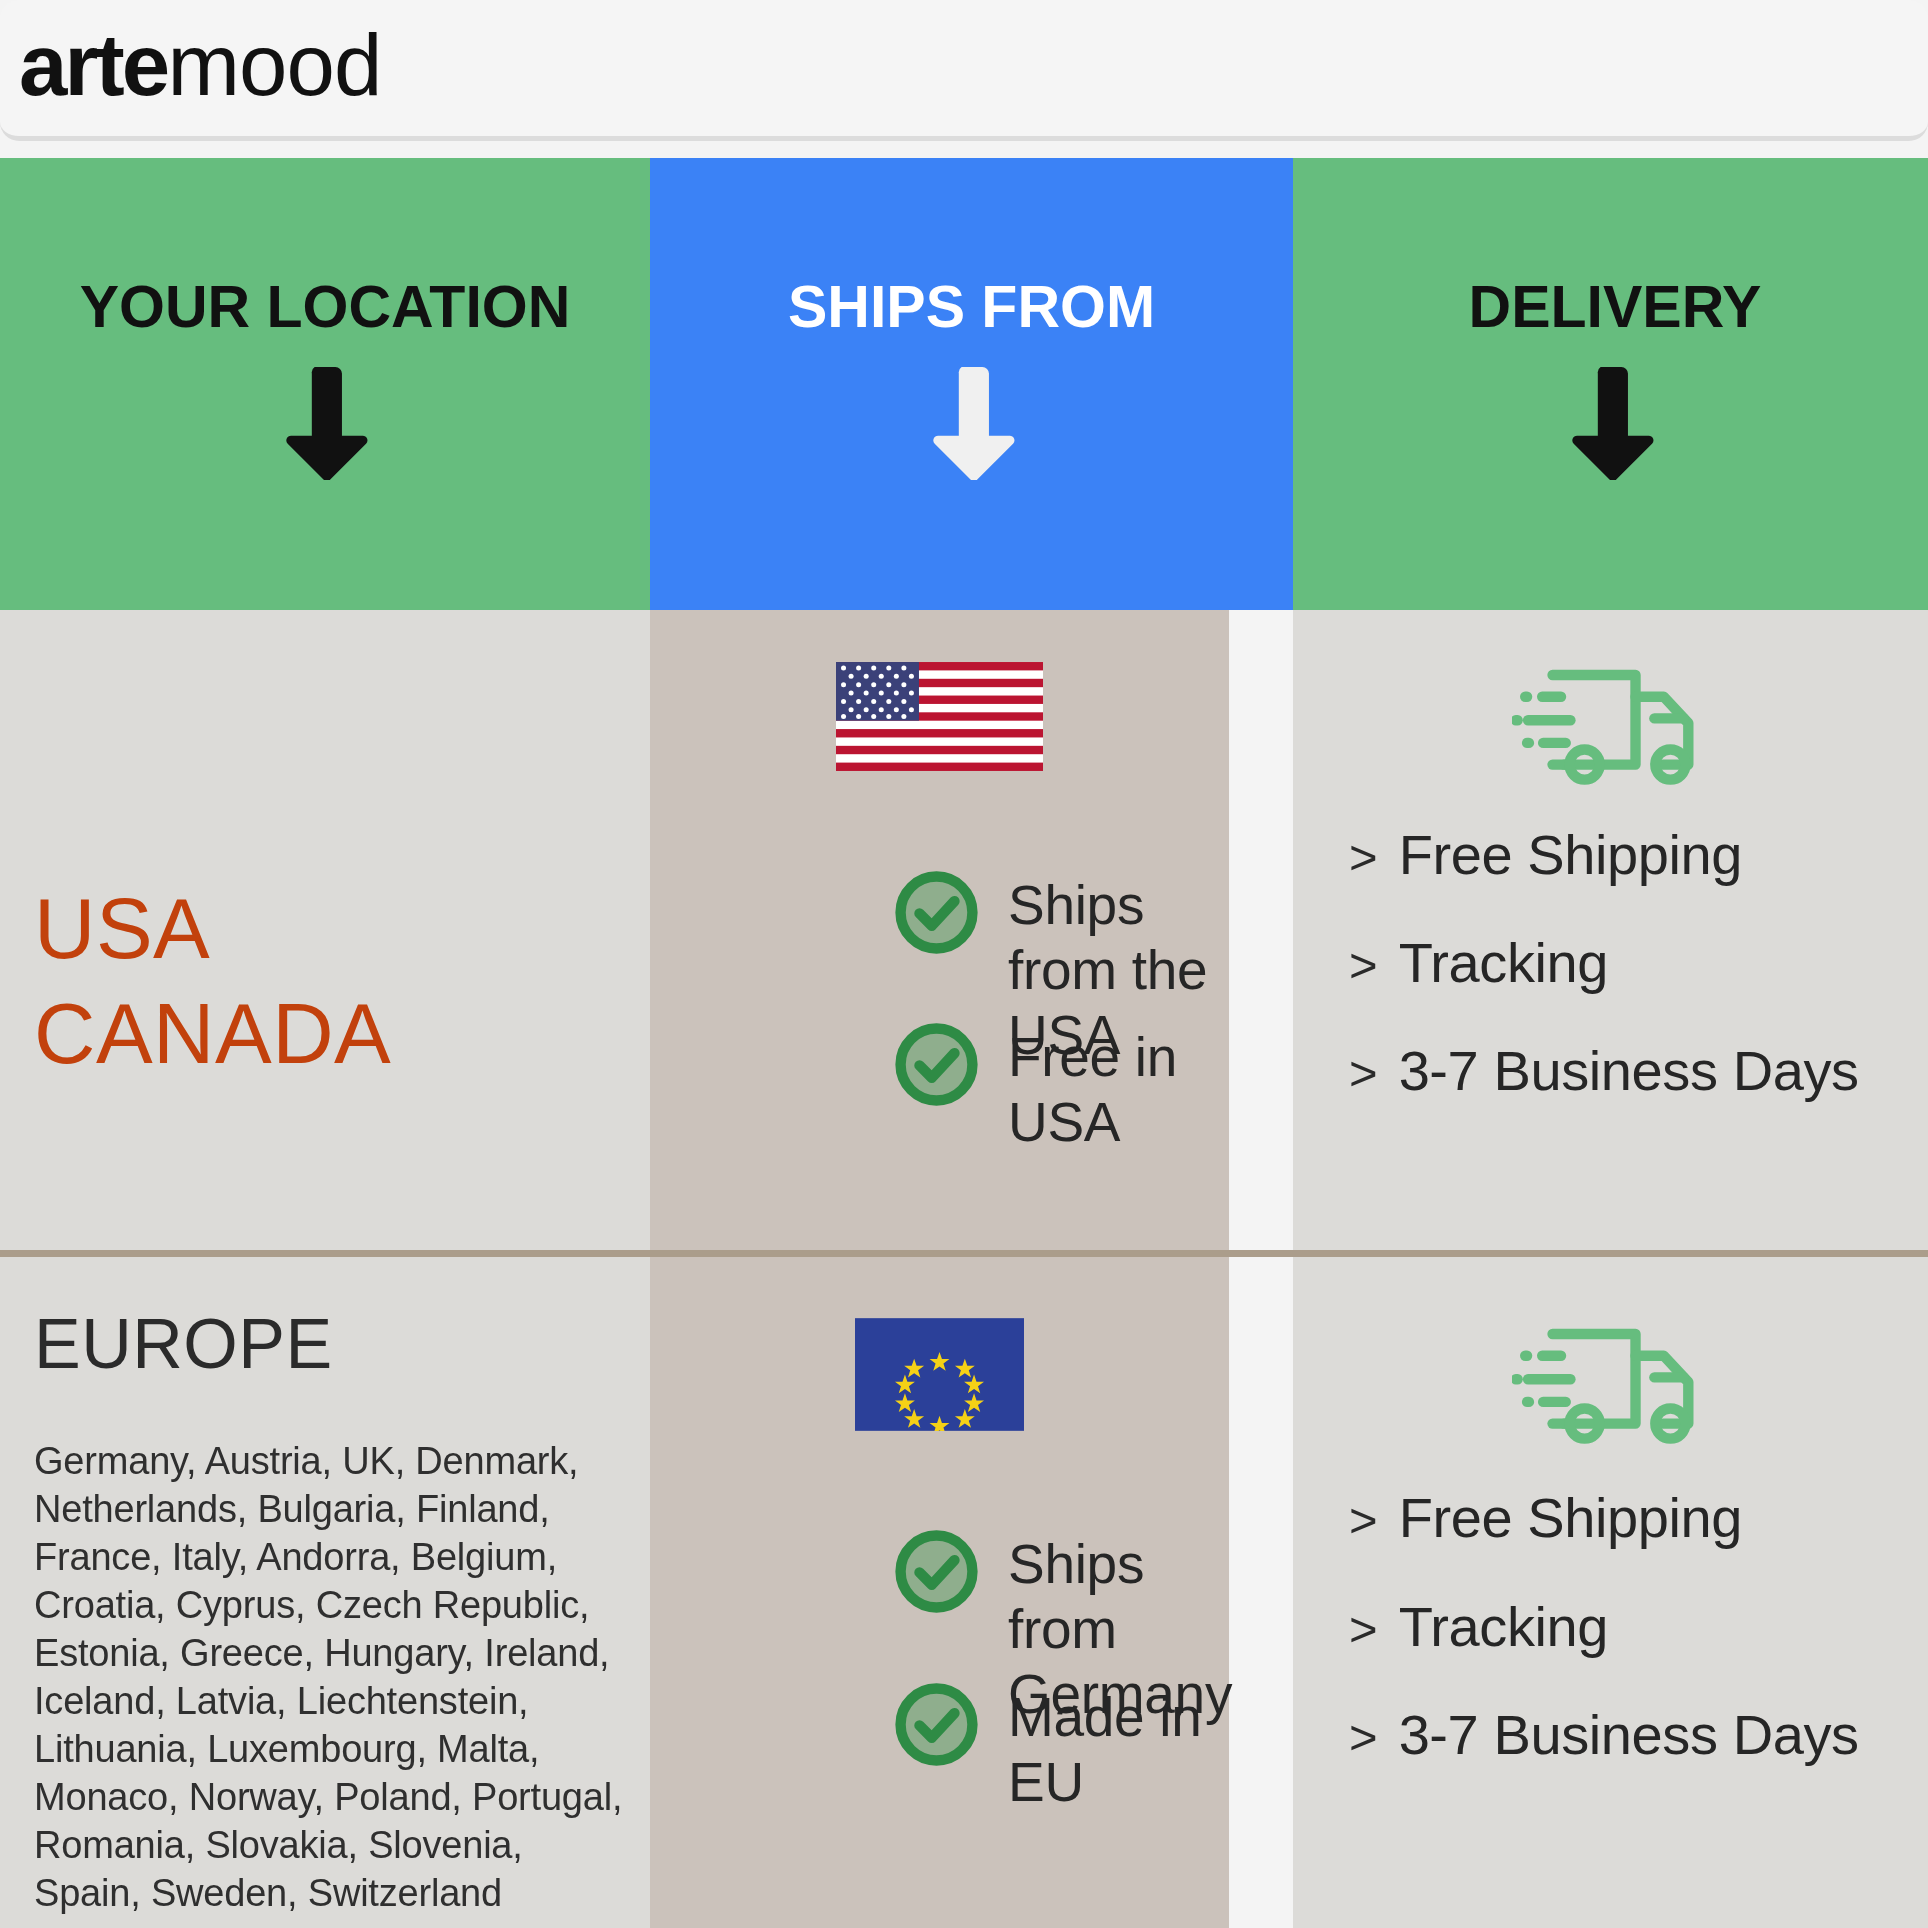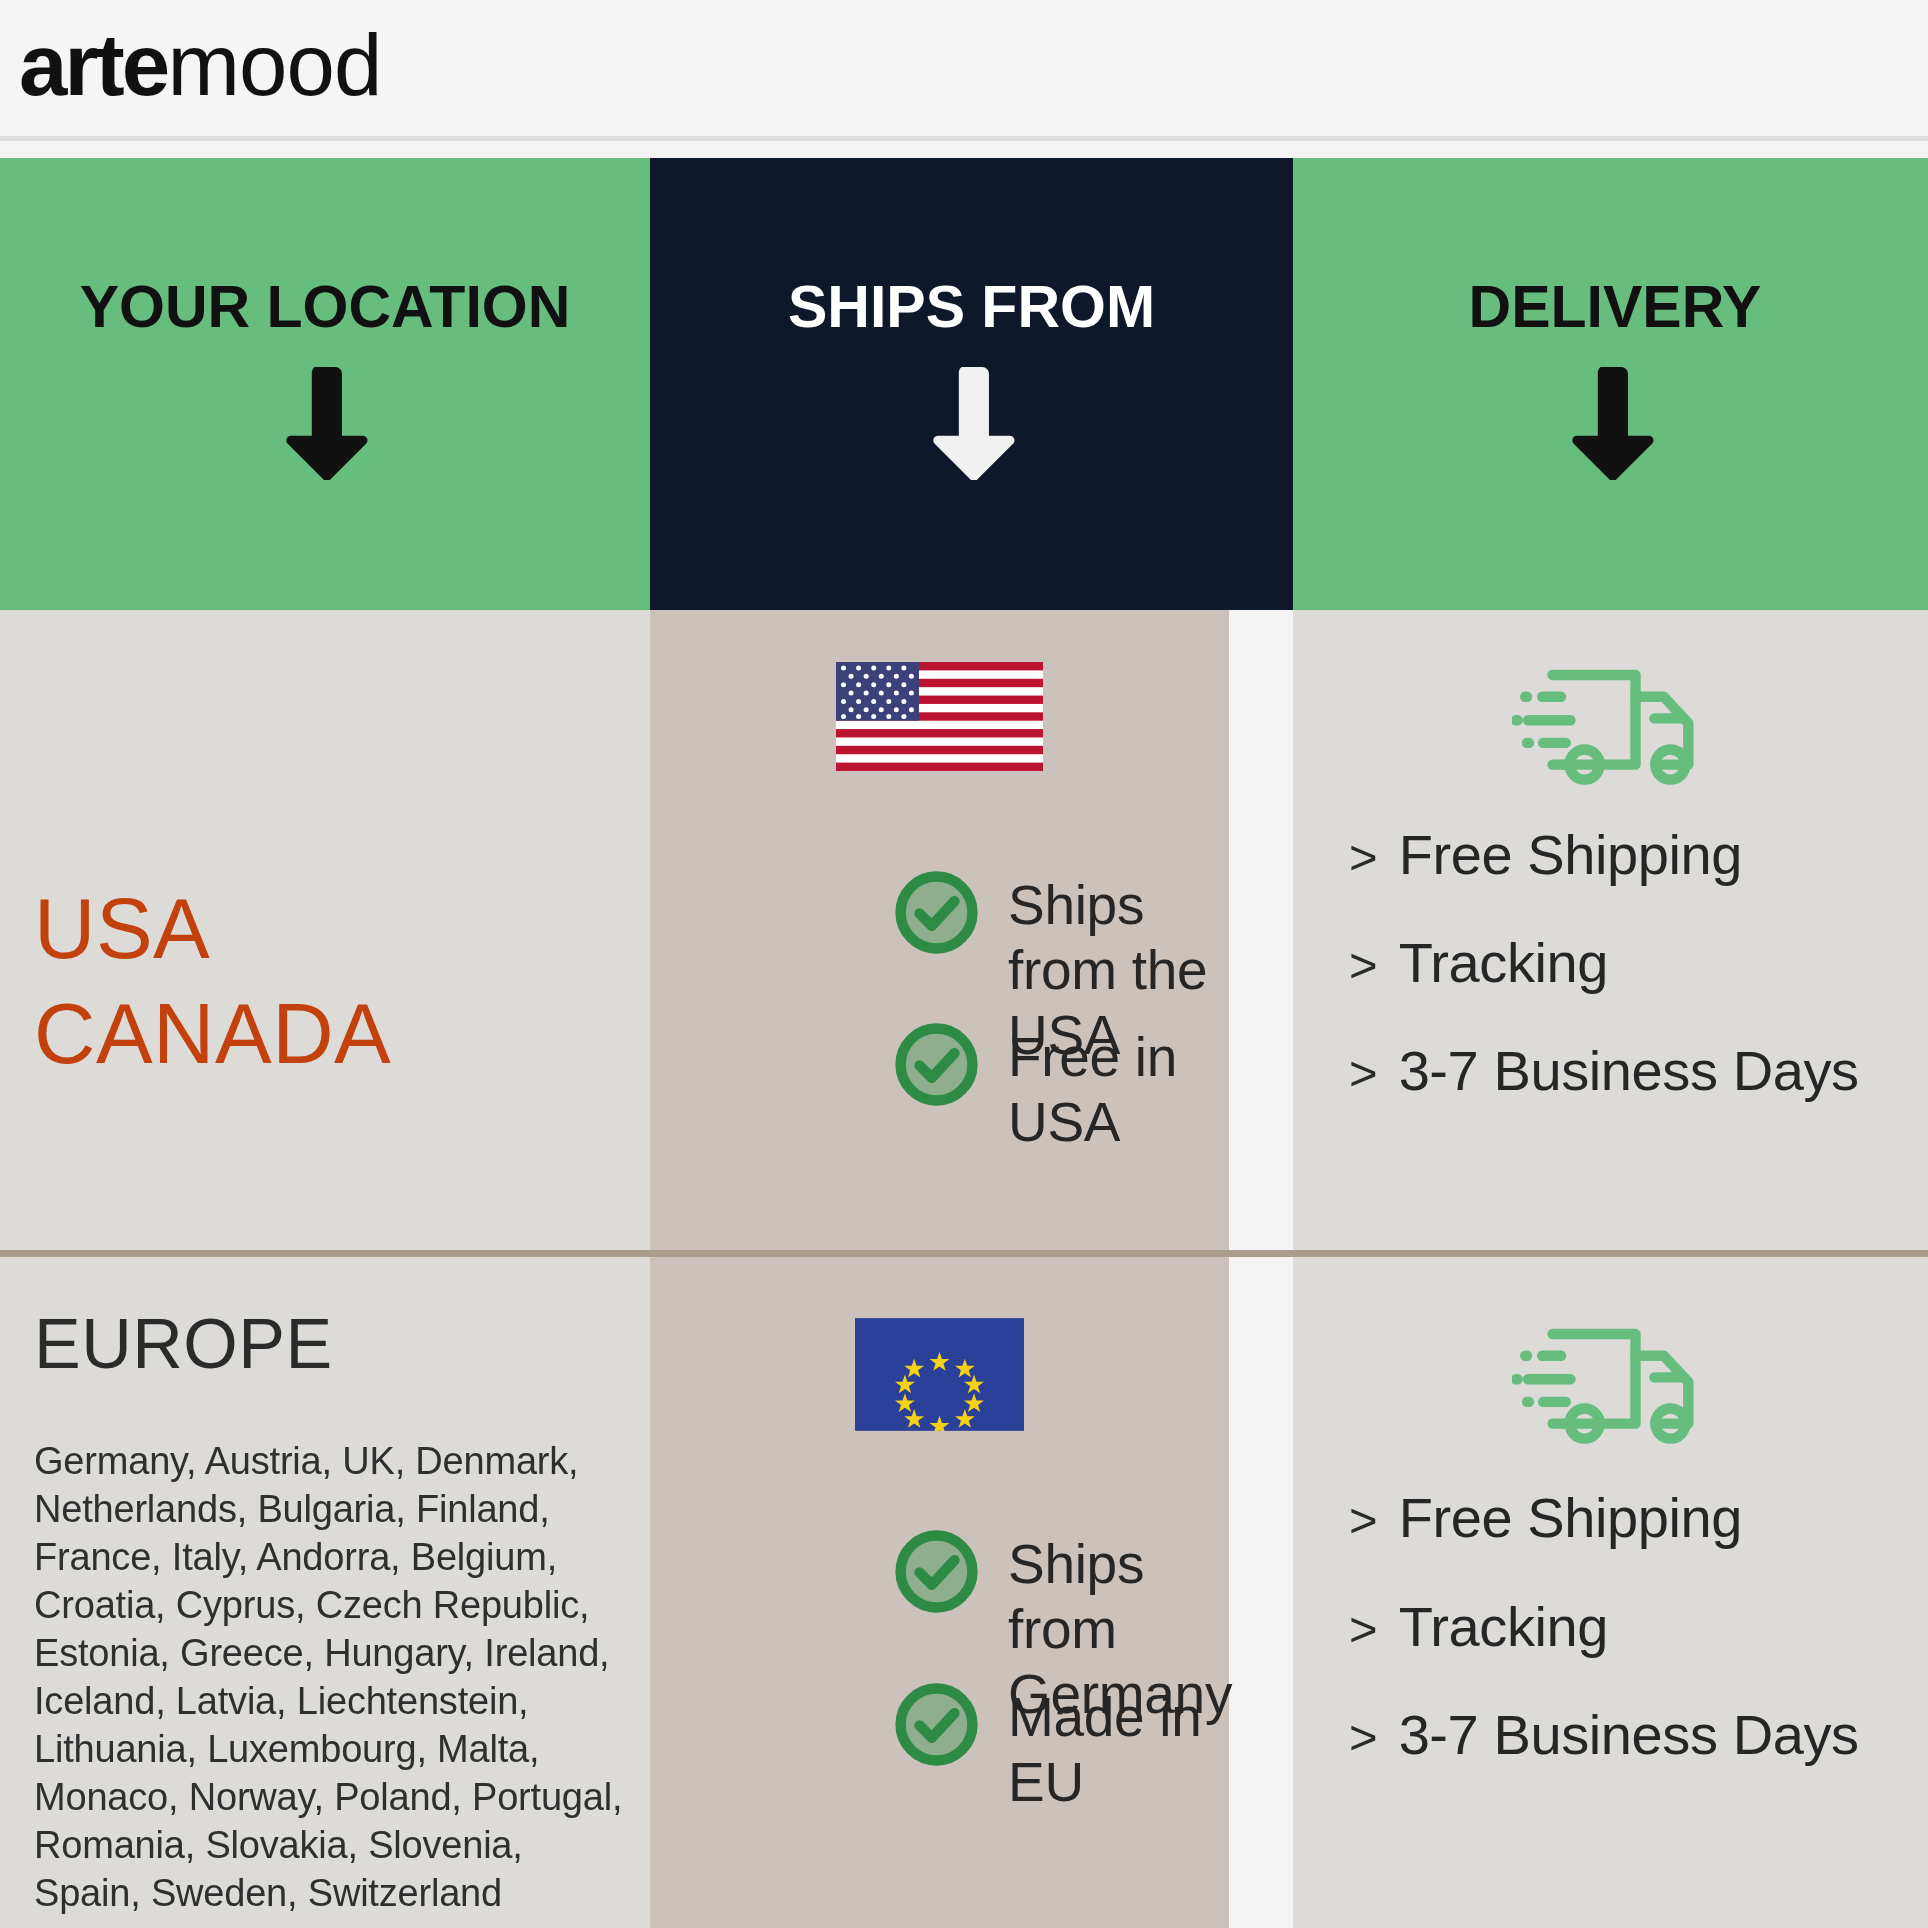--- a/index.html
+++ b/index.html
@@ -25,20 +25,21 @@
 
   
   .brandbar {
     position: absolute;
     left: 0; top: 0;
     width: 1928px;
     height: 141px;
     background: #f5f5f5;
     border-bottom: 5.6px solid #dcdcdc;
     box-sizing: border-box;
+    border-radius: 19px;
   }
   .logo {
     position: absolute;
     left: 19px;
     top: 7.5px;
     font-size: 87px;
     line-height: 113px;
     letter-spacing: -1.9px;
     color: #111111;
     white-space: nowrap;
@@ -79,21 +80,21 @@
   }
 
   
   .headband {
     position: absolute;
     top: 158px;
     height: 452px;
     box-sizing: border-box;
   }
   .headband.col-a { left: 0px;    width: 650px;  background: #66bd7e; }
-  .headband.col-b { left: 650px;  width: 643px;  background: #0f172a; }
+  .headband.col-b { left: 650px;  width: 643px;  background: #3b82f6; }
   .headband.col-c { left: 1293px; width: 636px;  background: #66bd7e; }
 
   .headband .htitle {
     position: absolute;
     left: 0; right: 0;
     top: 115px;
     text-align: center;
     font-size: 59px;
     font-weight: bold;
     letter-spacing: 0px;

